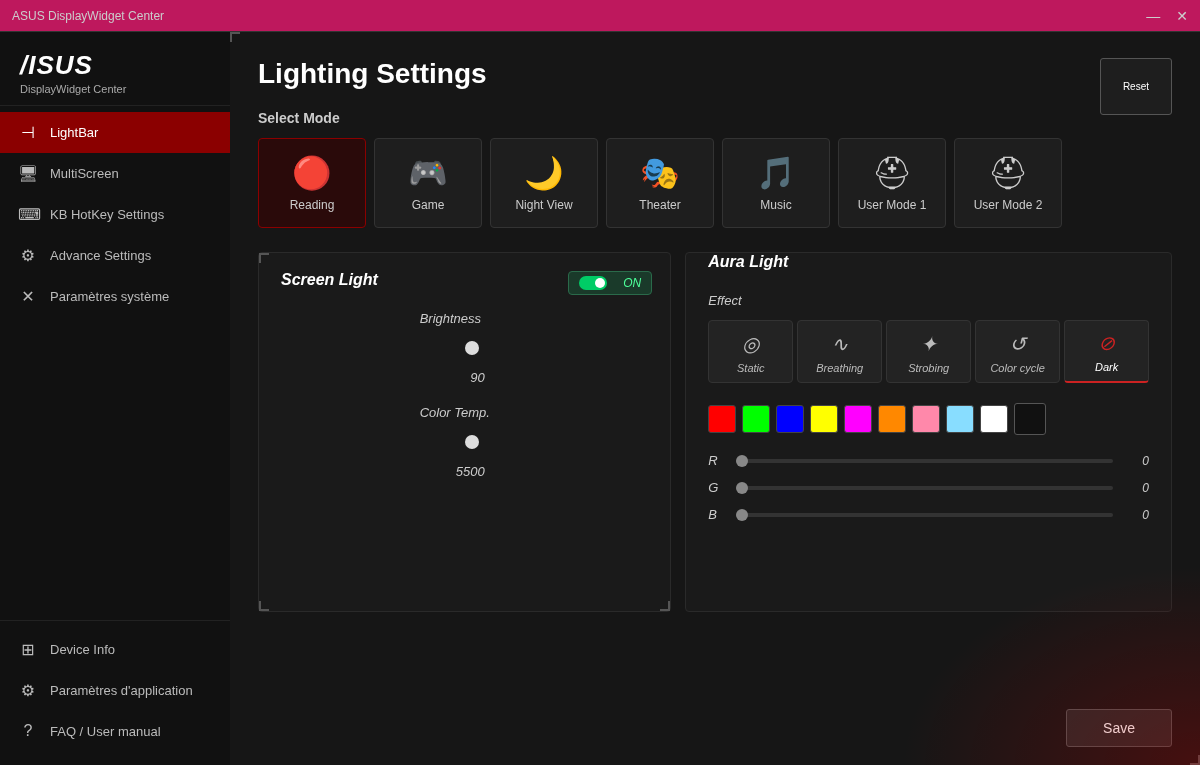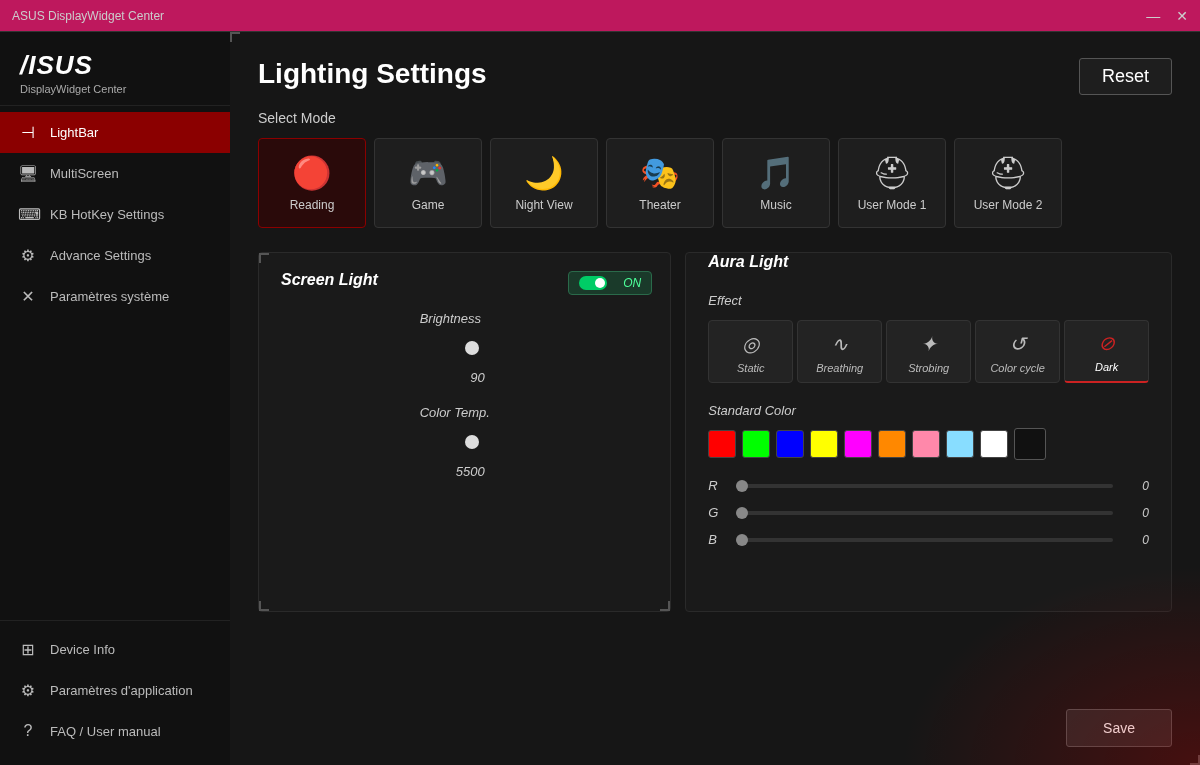--- a/index.html
+++ b/index.html
@@ -90,21 +90,21 @@
       font-weight: 700;
       color: #fff;
       margin-bottom: 20px;
     }
 
     
     #select-mode-label {
       font-size: 14px;
       color: #ccc;
       margin-bottom: 12px;
-      font-weight: 400;
+      font-weight: 700;
     }
 
     #mode-cards {
       display: flex;
       gap: 8px;
       margin-bottom: 24px;
     }
     .mode-card {
       width: 108px;
       height: 90px;
@@ -128,22 +128,22 @@
     .mode-card.selected .mode-icon { color: #cc2222; }
 
     
     #reset-btn {
       position: absolute;
       top: 26px;
       right: 28px;
       background: #1e1e1e;
       border: 1px solid #555;
       color: #fff;
-      padding: 7px 22px;
-      font-size: 18px;
+      padding: 22px 22px;
+      font-size: 10px;
       cursor: pointer;
       border-radius: 3px;
     }
 
     
     #panels-row {
       display: flex;
       gap: 14px;
       height: 360px;
       font-style: italic;
@@ -505,21 +505,20 @@
         <div class="effect-btn">
           <span class="eff-icon">↺</span>
           <span>Color cycle</span>
         </div>
         <div class="effect-btn dark-active">
           <span class="eff-icon">⊘</span>
           <span>Dark</span>
         </div>
       </div>
 
-      <div id="std-color-label">Standard Color</div>
       <div id="color-swatches">
         <div class="color-swatch" style="background:#ff0000;"></div>
         <div class="color-swatch" style="background:#00ff00;"></div>
         <div class="color-swatch" style="background:#0000ff;"></div>
         <div class="color-swatch" style="background:#ffff00;"></div>
         <div class="color-swatch" style="background:#ff00ff;"></div>
         <div class="color-swatch" style="background:#ff8800;"></div>
         <div class="color-swatch" style="background:#ff88aa;"></div>
         <div class="color-swatch" style="background:#88ddff;"></div>
         <div class="color-swatch" style="background:#ffffff;"></div>

